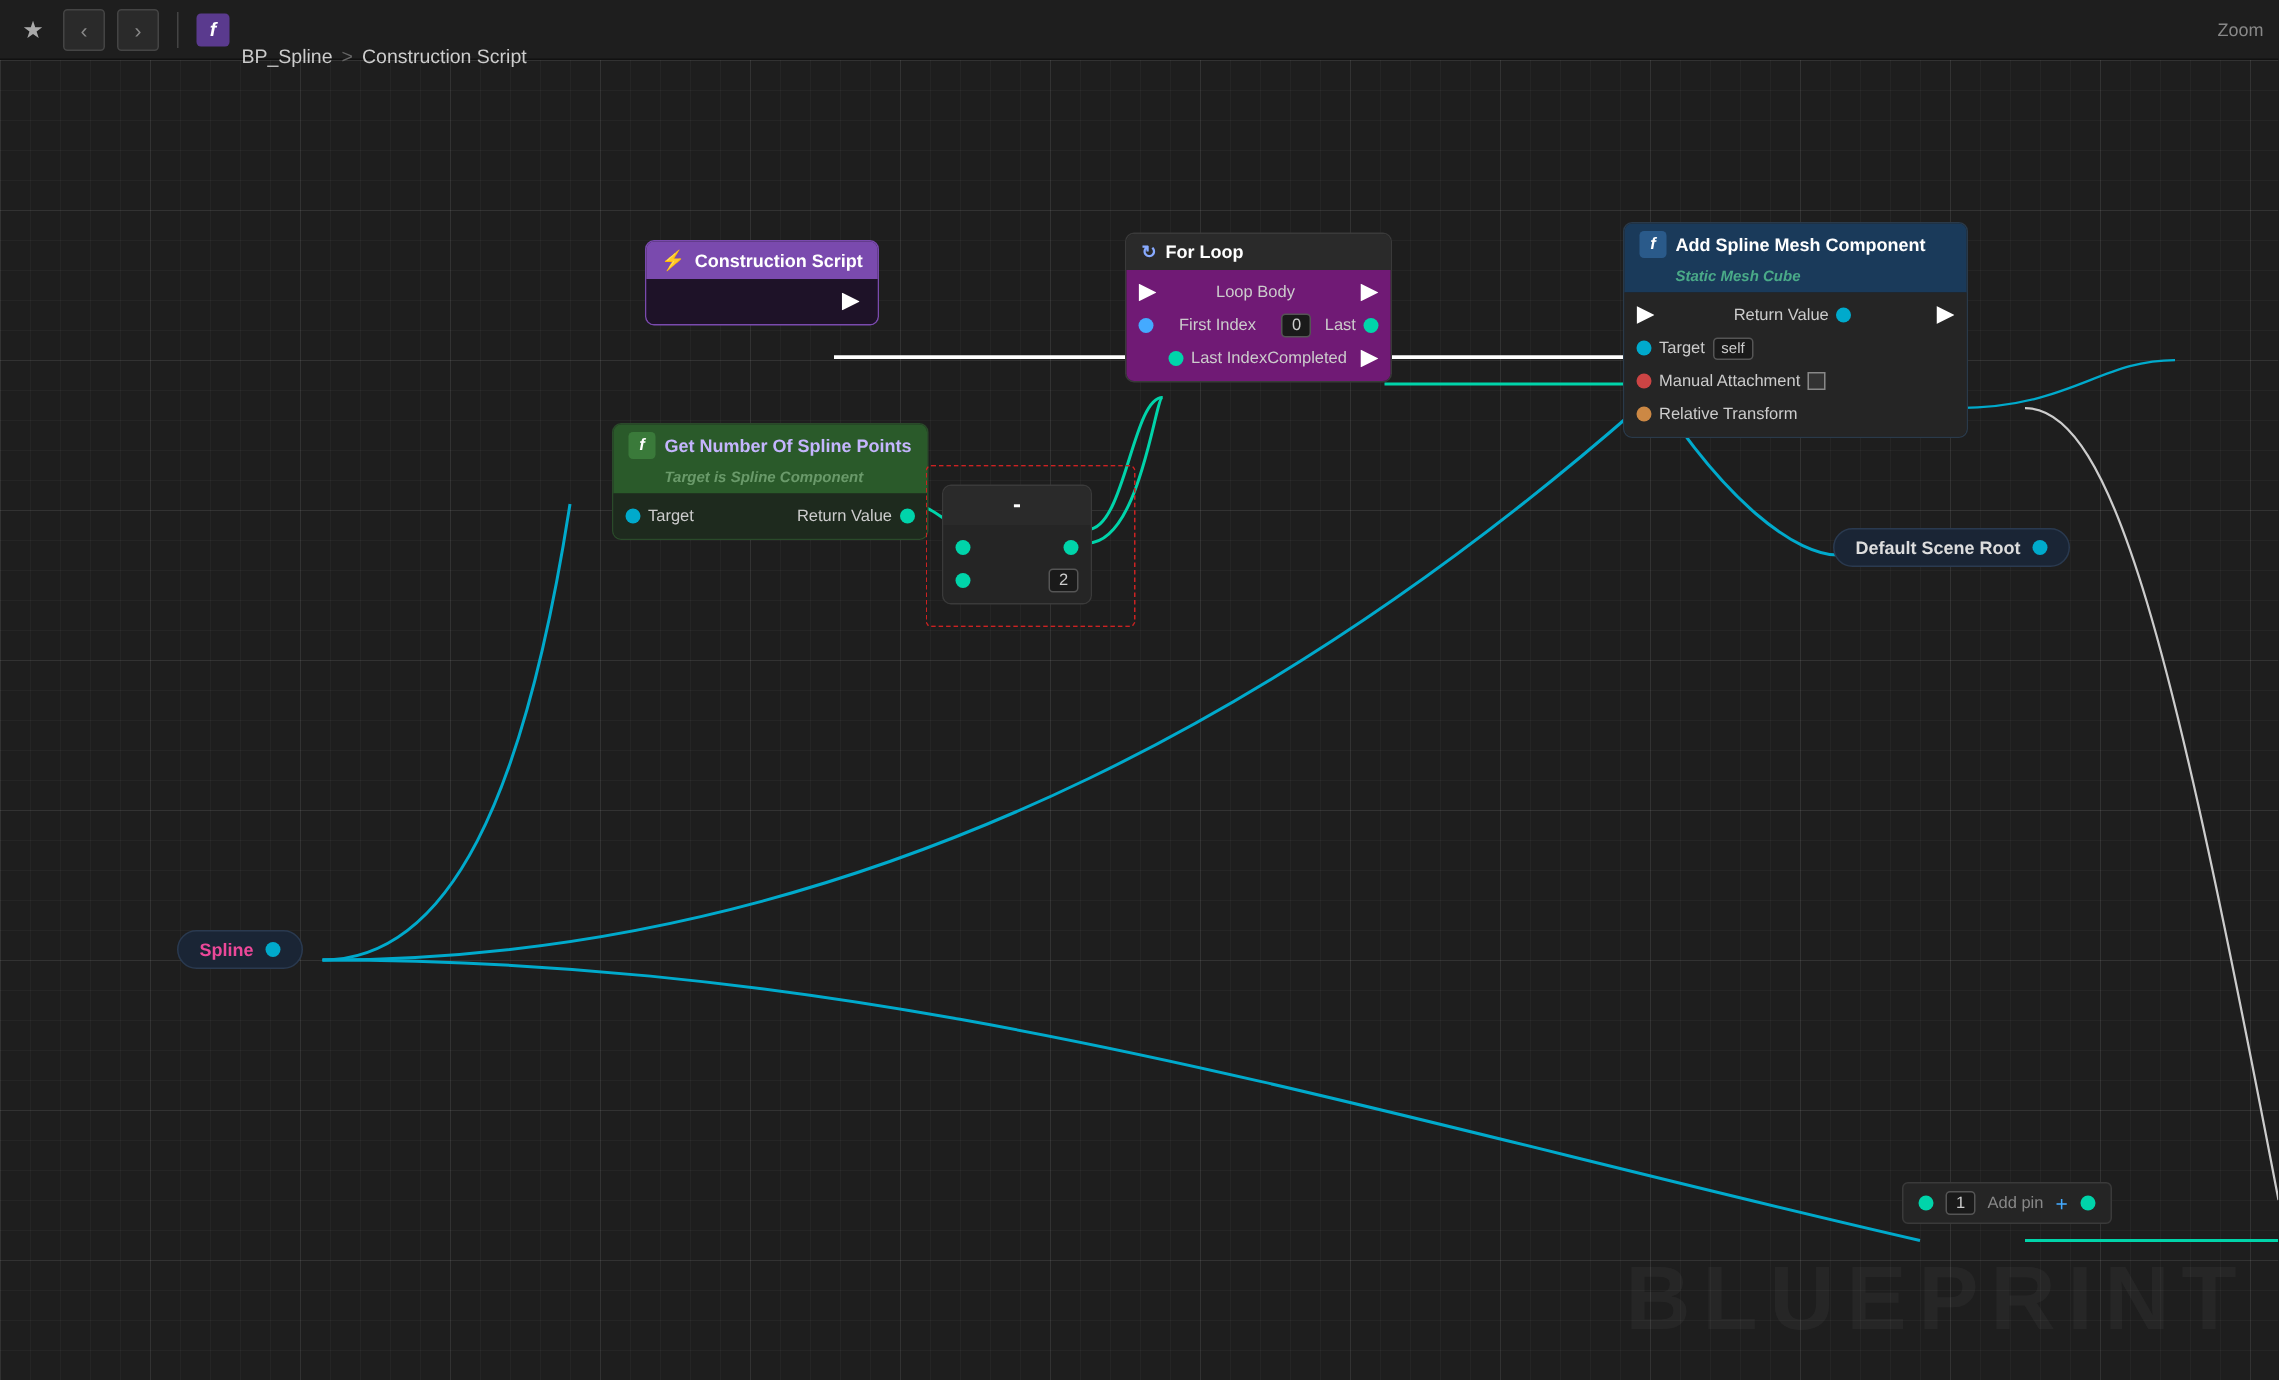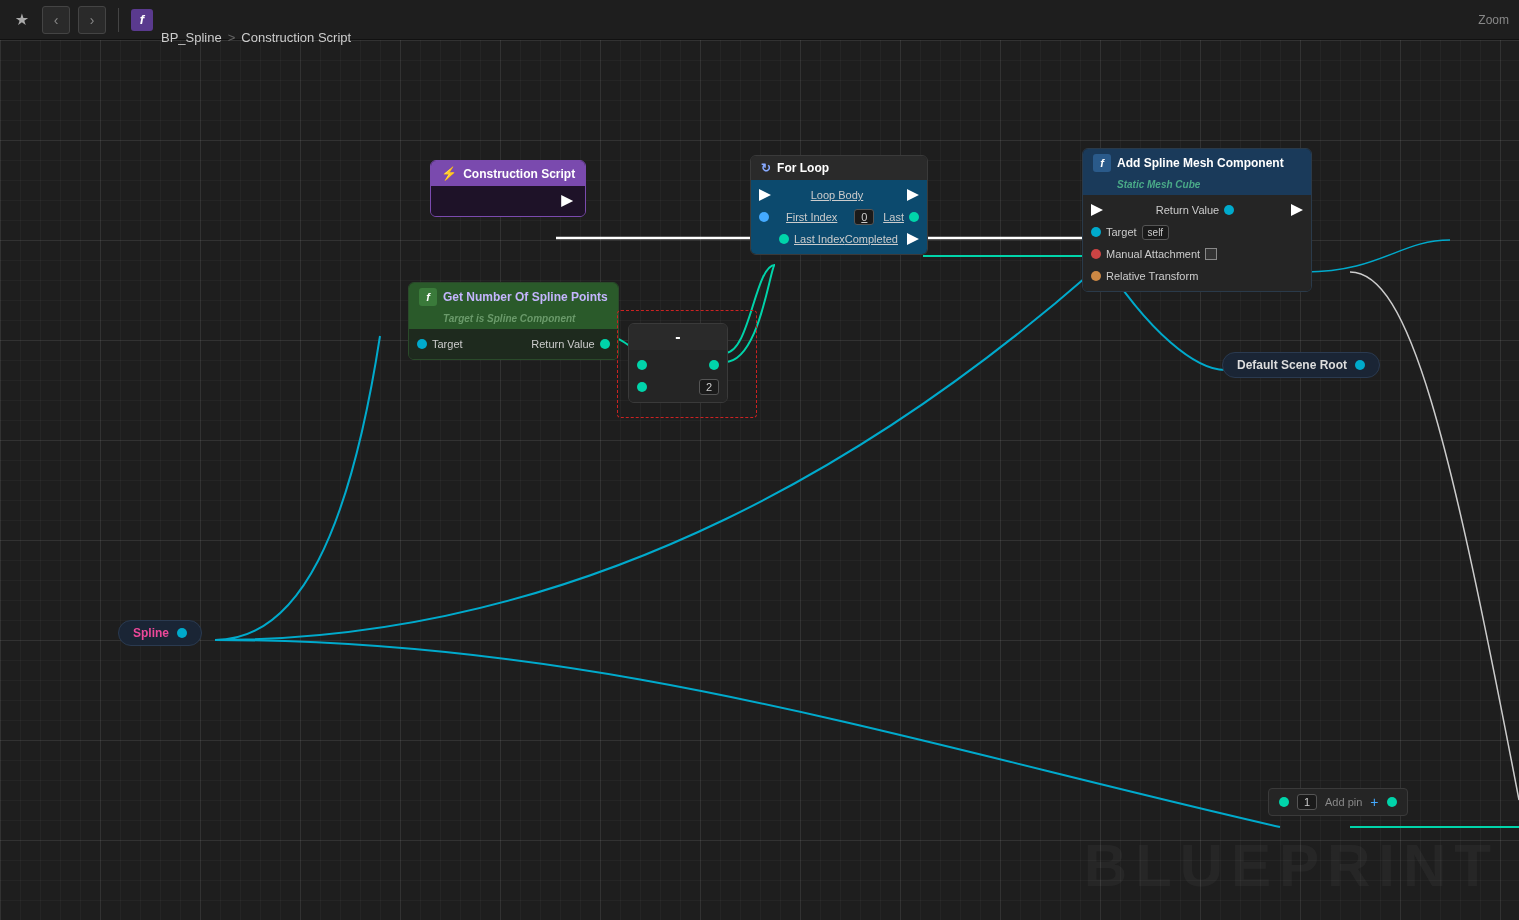--- a/index.html
+++ b/index.html
@@ -308,21 +308,21 @@
         <div class="pin-exec" style="width:12px;height:12px;clip-path:polygon(0 0,100% 50%,0 100%);background:#fff;margin-right:4px;"></div>
       </div>
     </div>
   </div>
 
   <div id="node-forloop" class="node" style="left:750px; top:115px; min-width:175px; background:#1c1c1c; border:1px solid #3a3a3a; border-radius:6px;">
     <div class="node-header" style="background:#2a2a2a; padding:5px 10px;">
       <span style="color:#8af; font-size:12px;">↻</span>
       <span style="font-size:12px; font-weight:bold; color:#fff;">For Loop</span>
     </div>
-    <div class="node-body" style="background:#0c4a6e; border-radius:0 0 5px 5px; padding:4px 0;text-decoration:underline;">
+    <div class="node-body" style="background:#701a75; border-radius:0 0 5px 5px; padding:4px 0;">
 
       <div class="exec-row" style="display:flex;justify-content:space-between;padding:2px 8px;align-items:center;">
         <div class="pin-exec" style="width:12px;height:12px;clip-path:polygon(0 0,100% 50%,0 100%);background:#fff;"></div>
         <span style="font-size:11px; color:#ccc;">Loop Body</span>
         <div class="pin-exec" style="width:12px;height:12px;clip-path:polygon(0 0,100% 50%,0 100%);background:#fff;margin-left:4px;"></div>
       </div>
 
       <div class="node-row">
         <div style="display:flex;align-items:center;gap:17px;">
           <div class="pin" style="background:#4af; width:10px;height:10px;border-radius:50%;"></div>

